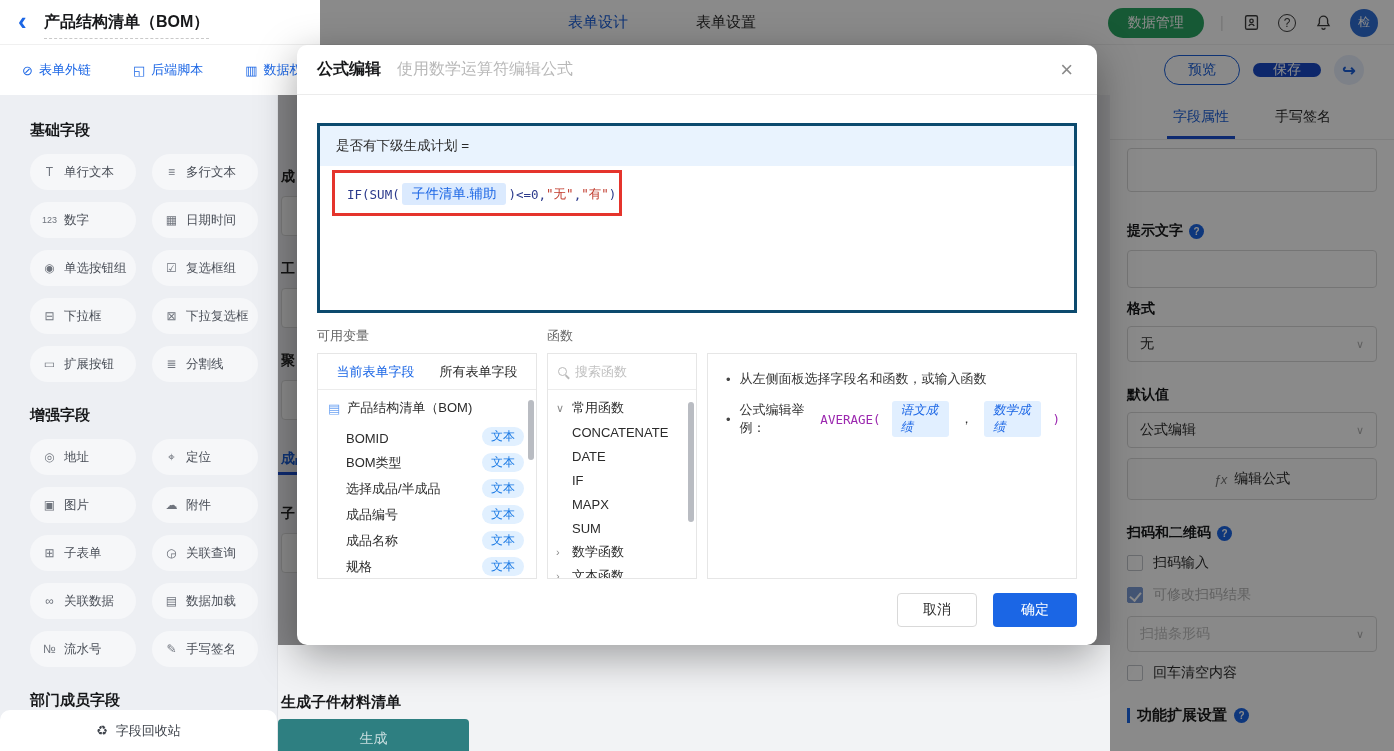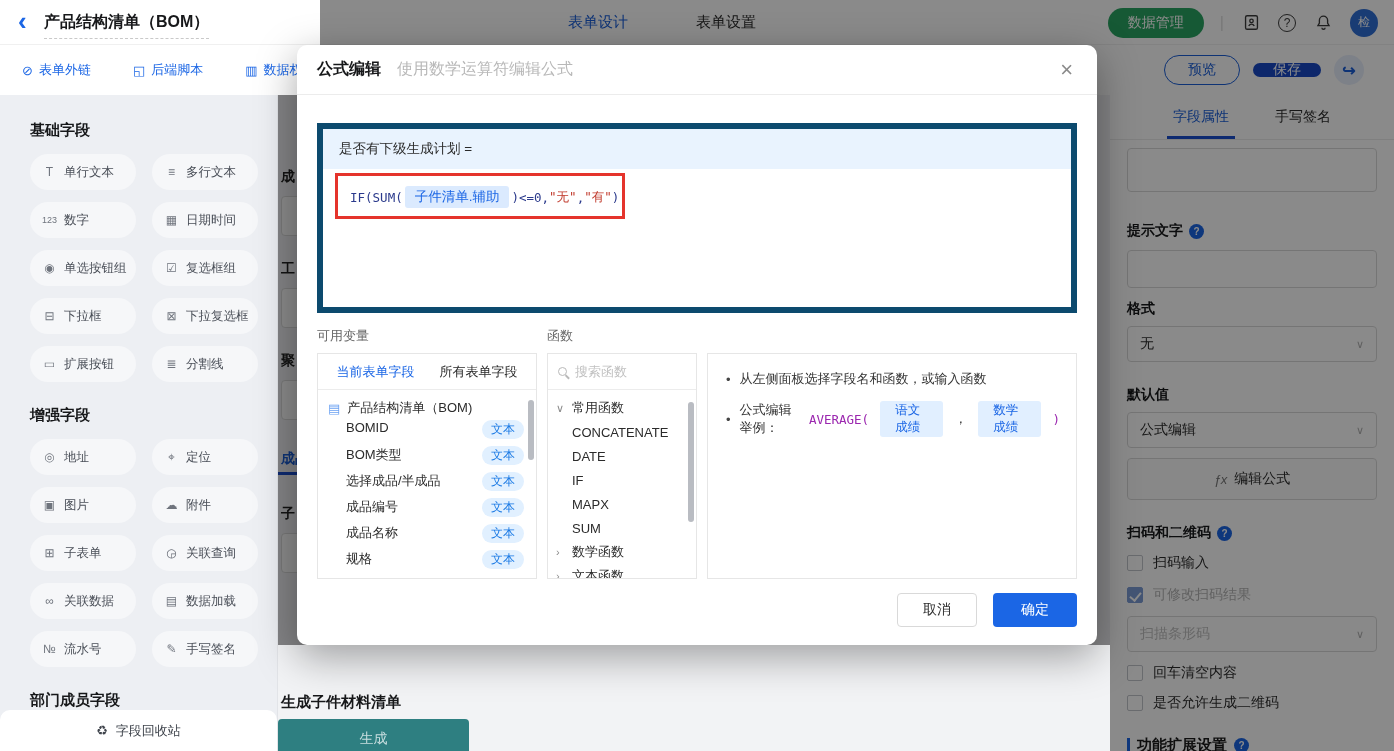--- a/index.html
+++ b/index.html
@@ -72,51 +72,51 @@
   #ovA { left:320px; top:0; width:1074px; height:95px; }
   #ovB { left:1110px; top:95px; width:284px; height:656px; }
   #ovC { left:278px; top:95px; width:832px; height:550px; }
 
   
   .modal { position:absolute; left:297px; top:45px; width:800px; height:600px; background:#fff; border-radius:10px; box-shadow:0 12px 40px rgba(0,0,0,.35); z-index:100; }
   .m-head { height:50px; border-bottom:1px solid #ececec; display:flex; align-items:center; padding:0 24px 0 20px; }
   .m-title { font-size:16px; font-weight:bold; color:#17181a; }
   .m-sub { font-size:16px; color:#b8b8b8; margin-left:16px; }
   .m-close { margin-left:auto; color:#8a8a8a; font-size:22px; line-height:1; cursor:pointer; }
-  .f-box { margin:28px 20px 0; height:190px; border:6px solid #0c4a6e; position:relative; }
+  .f-box { margin:28px 20px 0; height:190px; border:3px solid #0c4a6e; position:relative; }
   .f-band { height:40px; background:#e9f3fe; display:flex; align-items:center; padding-left:16px; font-size:13.5px; color:#2a2a2a; }
   .red-box { position:absolute; left:12px; top:44px; width:290px; height:46px; border:3px solid #e5342c; pointer-events:none; }
   .f-line { position:absolute; left:27px; top:57px; display:flex; align-items:center; font-family:"DejaVu Sans Mono", monospace; font-size:12.5px; color:#2b3a8c; }
   .f-pill { background:#dbeafe; color:#1b66e5; font-family:"Liberation Sans", sans-serif; font-size:13.5px; padding:2px 10px; border-radius:3px; margin:0 2px; cursor:pointer; }
   .f-str { color:#c0392b; }
   .panel-labels { display:flex; margin:14px 20px 0; font-size:13px; color:#666; }
   .pl-vars { width:230px; }
   .panels { display:flex; margin:8px 20px 0; gap:10px; height:226px; }
   .panel { border:1px solid #e6e6e6; background:#fff; position:relative; overflow:hidden; }
   .var-panel { width:220px; }
   .func-panel { width:150px; }
   .hint-panel { flex:1; padding:16px 16px 0 18px; }
   .var-tabs { height:36px; border-bottom:1px solid #ececec; display:flex; align-items:center; justify-content:space-around; font-size:13px; padding:0 6px; }
   .vt-active { color:#1b66e5; cursor:pointer; }
   .vt-idle { color:#2b2b2b; cursor:pointer; }
   .var-root { display:flex; align-items:center; gap:7px; padding:9px 10px 3px; font-size:13px; color:#2b2b2b; cursor:pointer; }
   .var-root .di { color:#6ba1f2; font-size:13px; }
-  .var-row { display:flex; align-items:flex-start; padding:0 12px 0 28px; height:26px; font-size:13px; color:#2b2b2b; cursor:pointer; }
+  .var-row { display:flex; align-items:flex-end; padding:0 12px 0 28px; height:26px; font-size:13px; color:#2b2b2b; cursor:pointer; }
   .badge { margin-left:auto; background:#e1f0ff; color:#1b7ae5; font-size:12px; padding:1px 9px; border-radius:10px; }
   .thumb { position:absolute; right:2px; width:6px; border-radius:3px; background:#b9bcc2; }
   .f-search { height:36px; border-bottom:1px solid #ececec; display:flex; align-items:center; gap:8px; padding:0 10px; font-size:13px; color:#c0c0c0; }
   .mag { width:9px; height:9px; border:1.5px solid #b9b9b9; border-radius:50%; position:relative; flex:0 0 9px; }
   .mag::after { content:""; position:absolute; width:5px; height:1.5px; background:#b9b9b9; transform:rotate(45deg); right:-4px; bottom:-2px; }
   .fn-group { display:flex; align-items:center; gap:6px; height:24px; padding-left:8px; font-size:13px; color:#2b2b2b; cursor:pointer; }
   .fn-group .chev { color:#8a8a8a; font-size:11px; width:10px; }
   .fn-item { height:24px; display:flex; align-items:center; padding-left:24px; font-size:13px; color:#2b2b2b; cursor:pointer; }
   .hint-li { display:flex; gap:9px; font-size:13px; color:#333; margin-bottom:13px; align-items:center; }
   .hint-li::before { content:"•"; color:#444; }
   .ex-fn { color:#9b27af; font-family:"DejaVu Sans Mono", monospace; font-size:12.5px; }
-  .ex-pill { background:#e1efff; color:#1b66e5; padding:1px 15px; border-radius:3px; margin:0 2px; font-size:12.5px; cursor:pointer; }
+  .ex-pill { background:#e1efff; color:#1b66e5; padding:1px 9px; border-radius:3px; margin:0 2px; font-size:12.5px; cursor:pointer;font-style:italic; }
   .m-footer { position:absolute; right:20px; bottom:18px; display:flex; gap:16px;justify-content:space-between; }
   .btn-cancel { width:80px; height:34px; background:#fff; border:1px solid #d9d9d9; border-radius:4px; font-size:14px; color:#2c2c2c; cursor:pointer; }
   .btn-ok { width:84px; height:34px; background:#1b66e5; border:none; border-radius:4px; font-size:14px; color:#fff; cursor:pointer; }
 </style>
 </head>
 <body>
 
 <div class="topbar">
   <span class="back">‹</span>
   <div class="doc-title">产品结构清单（BOM）</div>
@@ -337,24 +337,20 @@
     <span>可修改扫码结果</span>
   </div>
   <div class="p-select disabled" style="margin-top:12px">
     <span>扫描条形码</span>
     <span class="car">∨</span>
   </div>
   <div class="cb" style="margin-top:12px">
     <span class="box"></span>
     <span>回车清空内容</span>
   </div>
-  <div class="cb" style="margin-top:12px">
-    <span class="box"></span>
-    <span>是否允许生成二维码</span>
-  </div>
 
   <div class="ext-head" style="margin-top:24px">
     <span>功能扩展设置</span>
     <span class="q">?</span>
   </div>
 
 </div>
 
 <div class="ov" id="ovA"></div>
 <div class="ov" id="ovB"></div>

